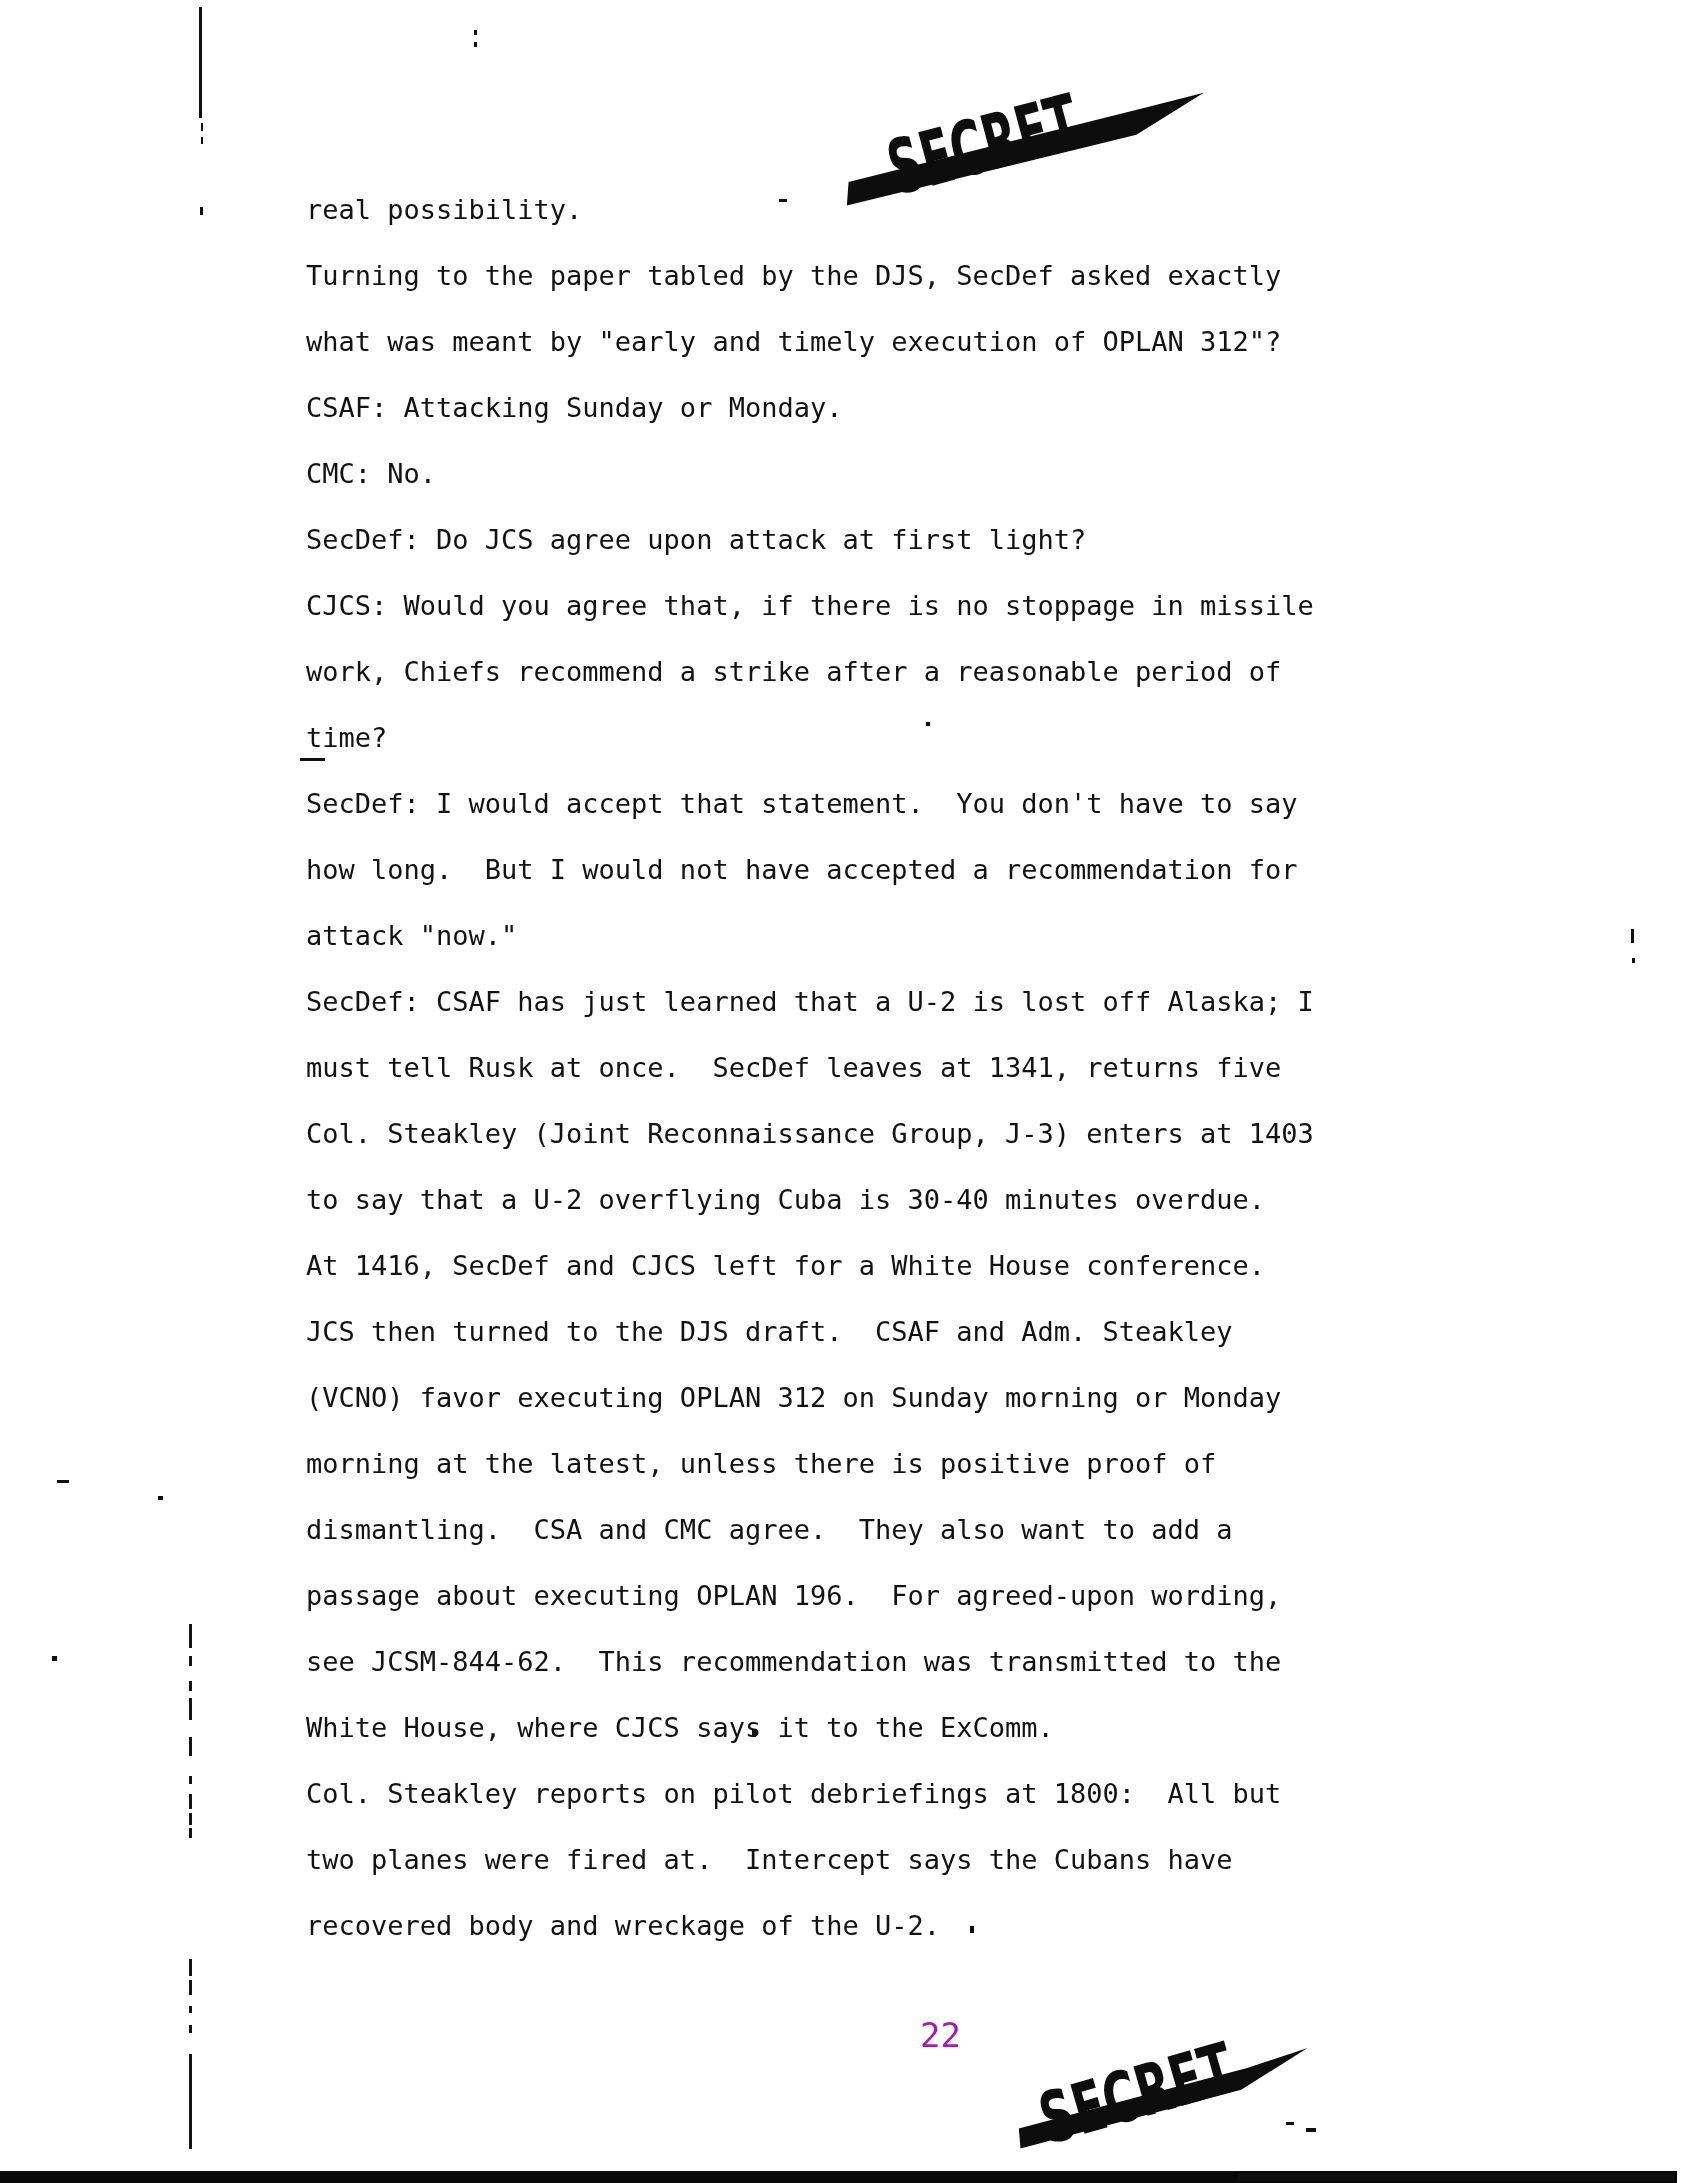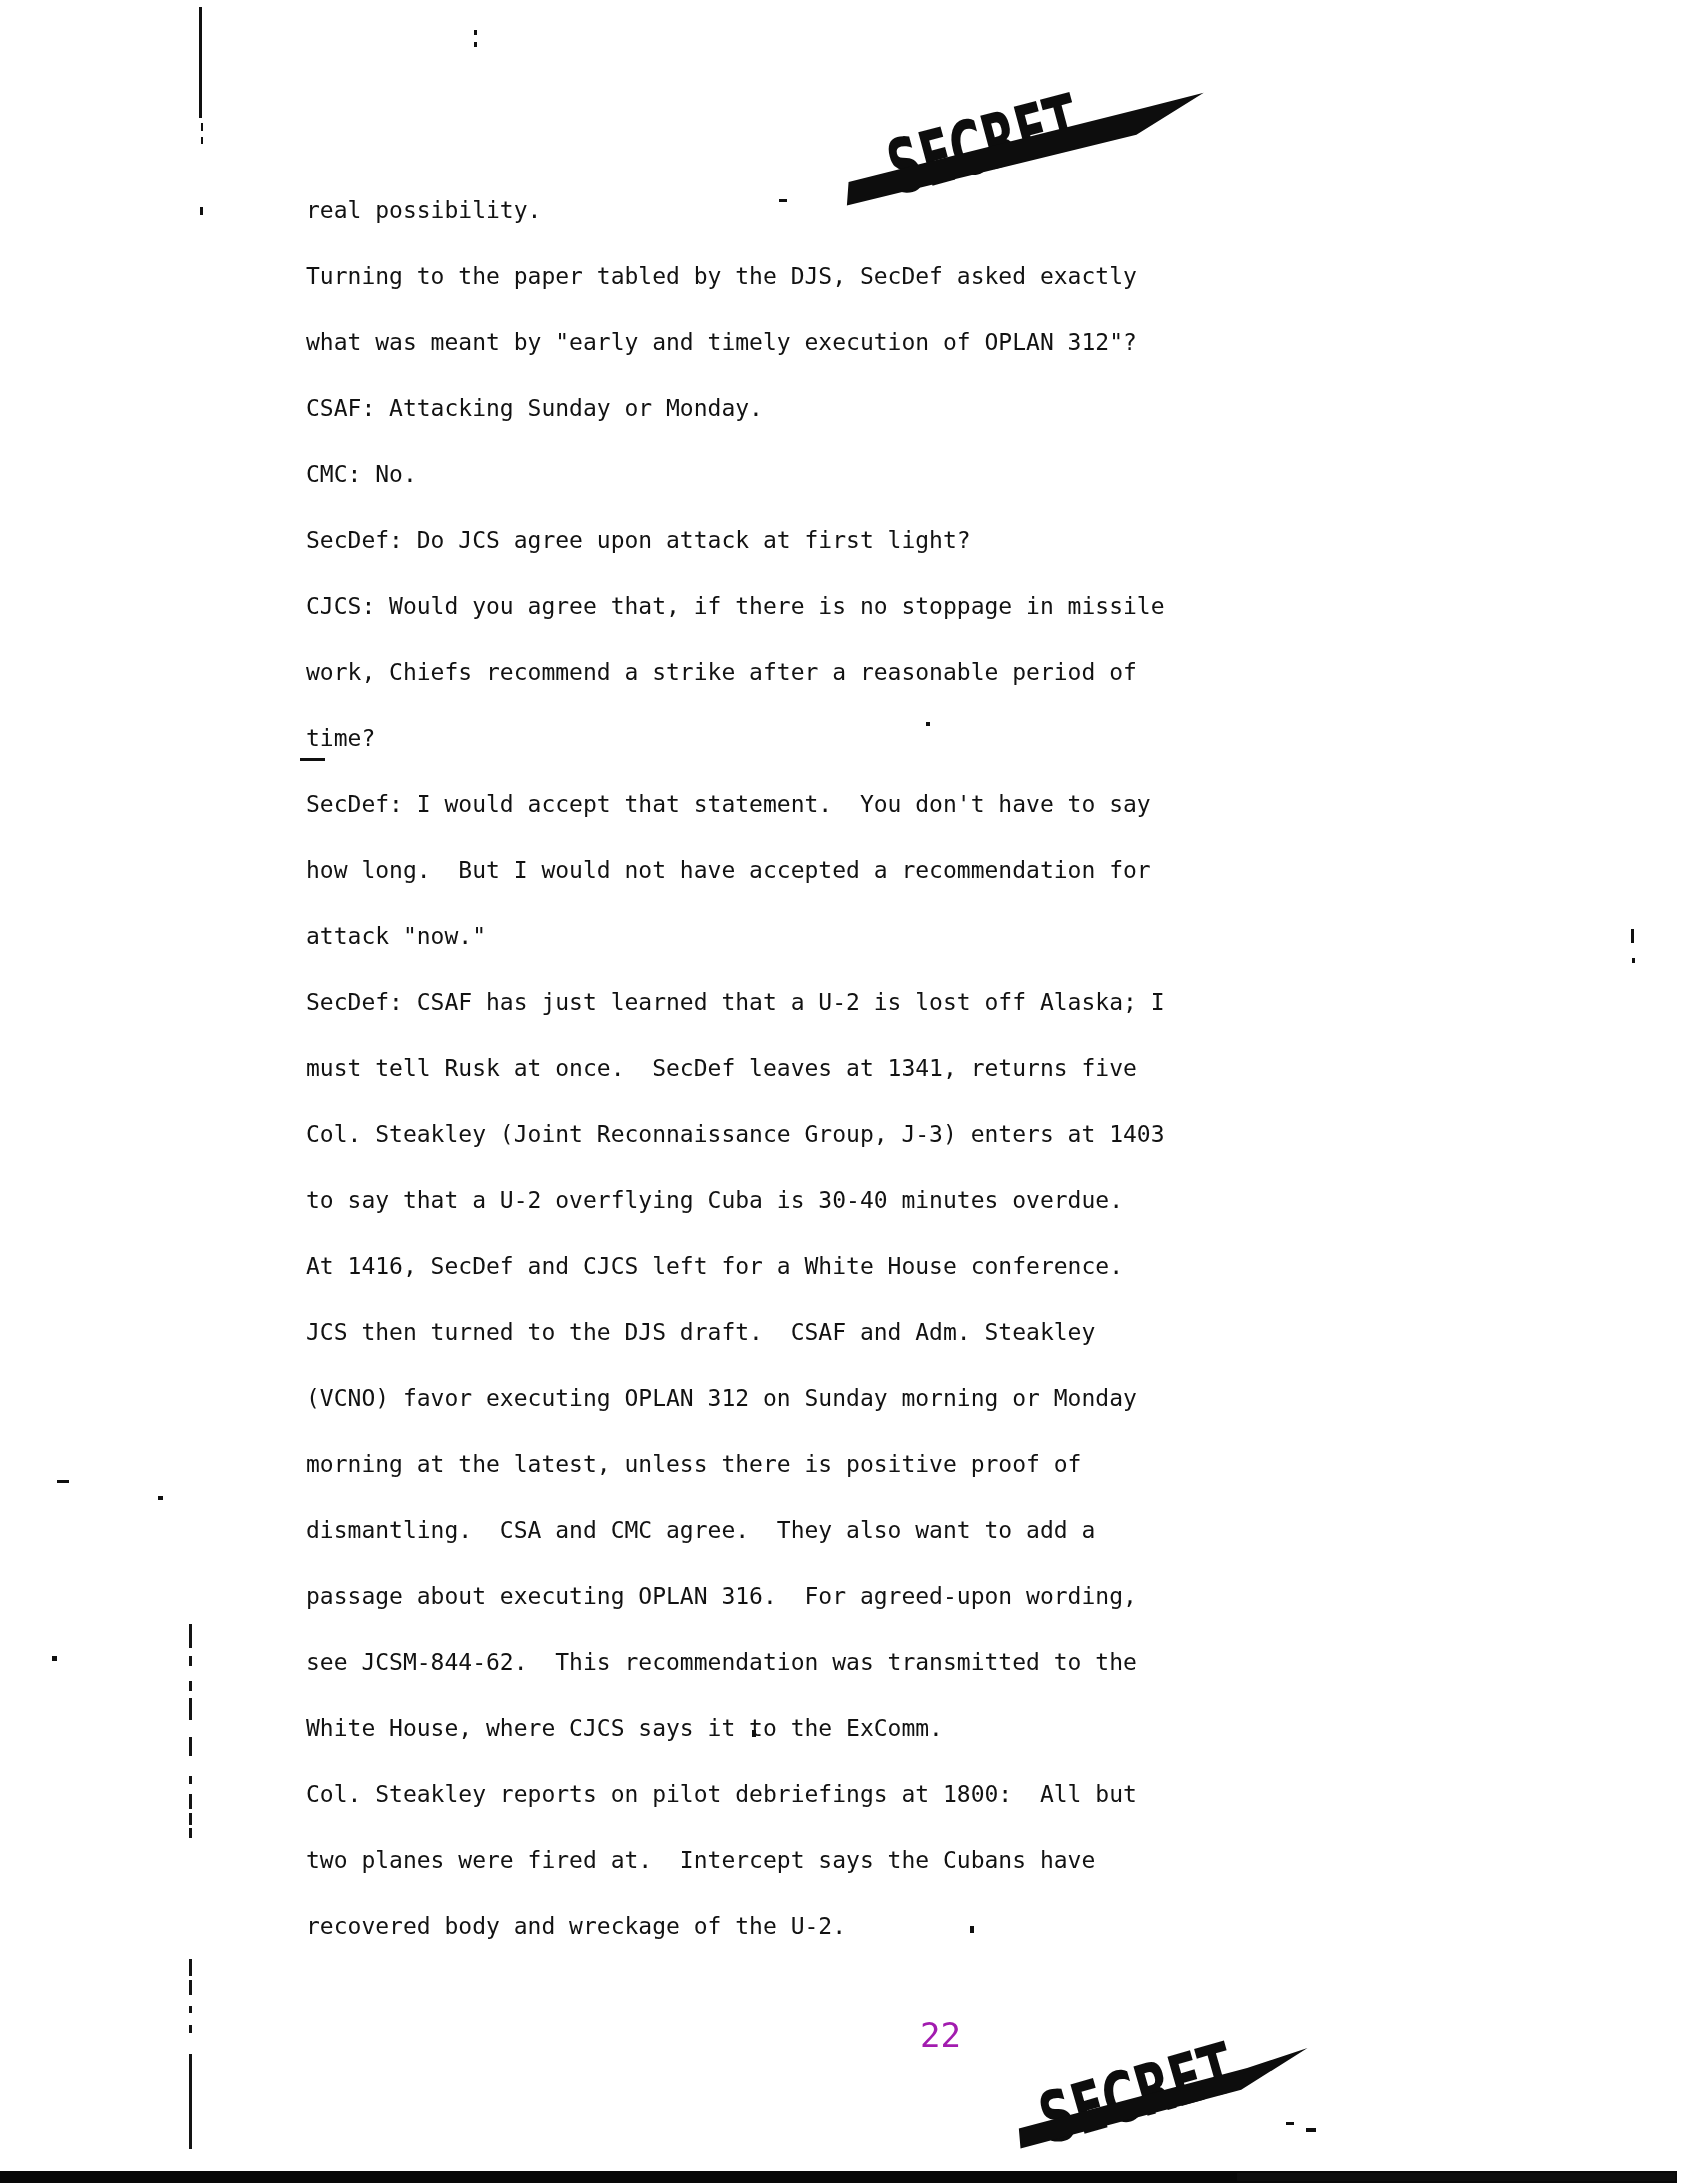--- a/index.html
+++ b/index.html
@@ -10,21 +10,21 @@
     overflow:hidden;
     font-family:"DejaVu Sans Mono","Liberation Mono",monospace;
     color:#121212;
   }
   .page{position:absolute;inset:0;}
   .body-text{
     position:absolute;left:306px;top:177px;width:1262px;
   }
   .line{
     height:66px;line-height:66px;
-    font-size:23px;
+    font-size:27px;
     white-space:pre;
     letter-spacing:0px;
     color:#121212;
     font-family:"DejaVu Sans Mono","Liberation Mono",monospace;
   }
   .page-number{
     position:absolute;left:920px;top:2017px;
     font-size:34px;line-height:37px;
     color:#a21caf;
     font-family:"DejaVu Sans Mono","Liberation Mono",monospace;
@@ -67,21 +67,21 @@
     <div class="line">attack "now."</div>
     <div class="line">SecDef: CSAF has just learned that a U-2 is lost off Alaska; I</div>
     <div class="line">must tell Rusk at once.  SecDef leaves at 1341, returns five</div>
     <div class="line">Col. Steakley (Joint Reconnaissance Group, J-3) enters at 1403</div>
     <div class="line">to say that a U-2 overflying Cuba is 30-40 minutes overdue.</div>
     <div class="line">At 1416, SecDef and CJCS left for a White House conference.</div>
     <div class="line">JCS then turned to the DJS draft.  CSAF and Adm. Steakley</div>
     <div class="line">(VCNO) favor executing OPLAN 312 on Sunday morning or Monday</div>
     <div class="line">morning at the latest, unless there is positive proof of</div>
     <div class="line">dismantling.  CSA and CMC agree.  They also want to add a</div>
-    <div class="line">passage about executing OPLAN 316.  For agreed-upon wording,</div>
+    <div class="line">passage about executing OPLAN 196.  For agreed-upon wording,</div>
     <div class="line">see JCSM-844-62.  This recommendation was transmitted to the</div>
     <div class="line">White House, where CJCS says it to the ExComm.</div>
     <div class="line">Col. Steakley reports on pilot debriefings at 1800:  All but</div>
     <div class="line">two planes were fired at.  Intercept says the Cubans have</div>
     <div class="line">recovered body and wreckage of the U-2.</div>
   </div>
 
   <div class="art" style="left:300px;top:758px;width:25px;height:3.4px;"></div>
 
   <div class="page-number">22</div>

